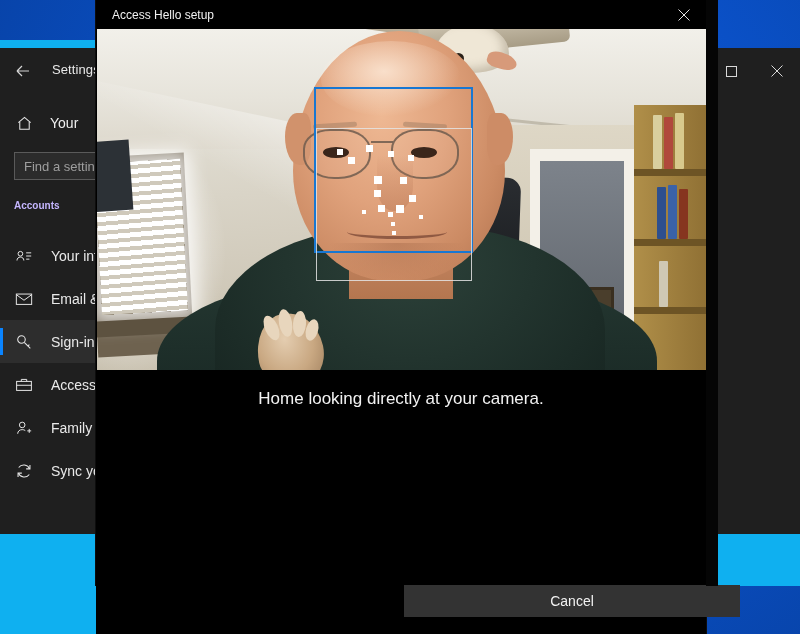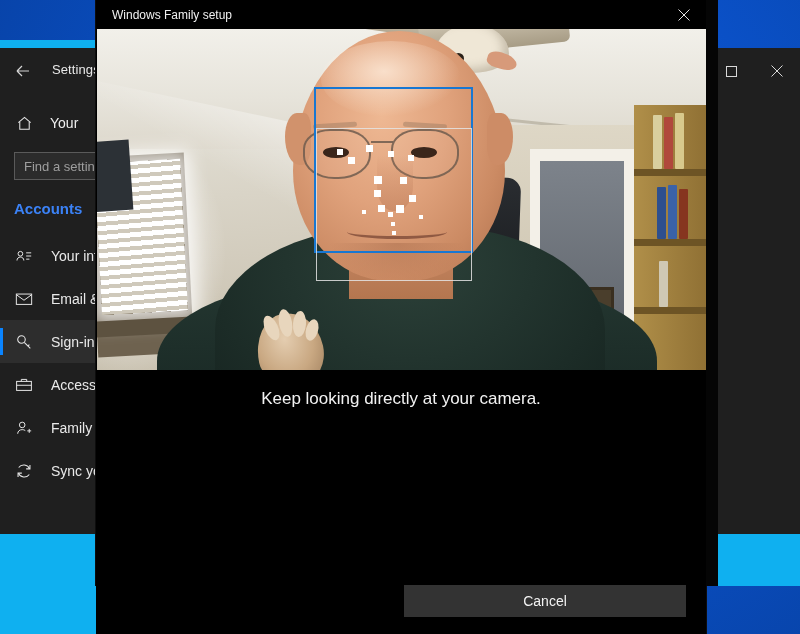--- a/index.html
+++ b/index.html
@@ -85,21 +85,21 @@
   }
   .search-box input {
     background: transparent; border: none; outline: none;
     color: #bdbdbd; font-size: 13px;
     font-family: "Liberation Sans", sans-serif;
     width: 100%;
   }
   .search-box input::placeholder { color: #9e9e9e; }
   .nav-section {
     position: absolute; left: 14px; top: 106px;
-    font-size: 15px; font-weight: bold; color: #3b82f6; text-align: right;
+    font-size: 10px; font-weight: bold; color: #c4b5fd; text-align: right;
   }
   .nav-list {
     position: absolute; left: 0; top: 140px;
     width: 275px;
   }
   .nav-item {
     position: relative;
     height: 43px;
     display: flex; align-items: center; gap: 17px;
     padding-left: 14px;
@@ -429,21 +429,21 @@
     background: #000000;
   }
   .instruction {
     position: absolute; left: 0; top: 19px;
     width: 610px; text-align: center;
     font-size: 17px; color: #f2f2f2;
   }
   .cancel-button {
     position: absolute;
     left: 308px; top: 585px;
-    width: 282px; height: 32px;
+    width: 336px; height: 32px;
     background: #333333;
     border: 1px solid #333333;
     color: #f2f2f2;
     font-size: 14px;
     font-family: "Liberation Sans", sans-serif;
     display: flex; align-items: center; justify-content: center;
     cursor: default;
   }
 
   
@@ -578,21 +578,21 @@
 
       </div>
     </div>
 
     <div class="settings-bottom"></div>
   </div>
 
   <div class="hello-dialog">
 
     <div class="dialog-titlebar">
-      <div class="dialog-title">Windows Family setup</div>
+      <div class="dialog-title">Access Hello setup</div>
       <div class="dialog-close">
         <svg width="12" height="12" viewBox="0 0 12 12" fill="none" stroke="currentColor" stroke-width="1">
           <path d="M0.5 0.5l11 11M11.5 0.5l-11 11"></path>
         </svg>
       </div>
     </div>
 
     <div class="video-area">
       <div class="scene">
         <div class="wall-back"></div>
@@ -671,21 +671,21 @@
             <div class="landmark" style="left: 291px; top: 183px; width: 5px; height: 5px; background: rgb(255, 255, 255);"></div>
             <div class="landmark" style="left: 322px; top: 186px; width: 4px; height: 4px; background: rgb(255, 255, 255);"></div>
             <div class="landmark" style="left: 265px; top: 181px; width: 4px; height: 4px; background: rgb(255, 255, 255);"></div>
             <div class="landmark" style="left: 294px; top: 193px; width: 4px; height: 4px; background: rgb(255, 255, 255);"></div>
             <div class="landmark" style="left: 295px; top: 202px; width: 4px; height: 4px; background: rgb(255, 255, 255);"></div>
           </div>
       </div>
     </div>
 
     <div class="dialog-body">
-      <div class="instruction">Keep looking directly at your camera.</div>
+      <div class="instruction">Home looking directly at your camera.</div>
     </div>
 
     <button class="cancel-button">Cancel</button>
   </div>
 
   <div class="dialog-gutter"></div>
   <div class="taskbar-strip"></div>
 
 </div>
 

